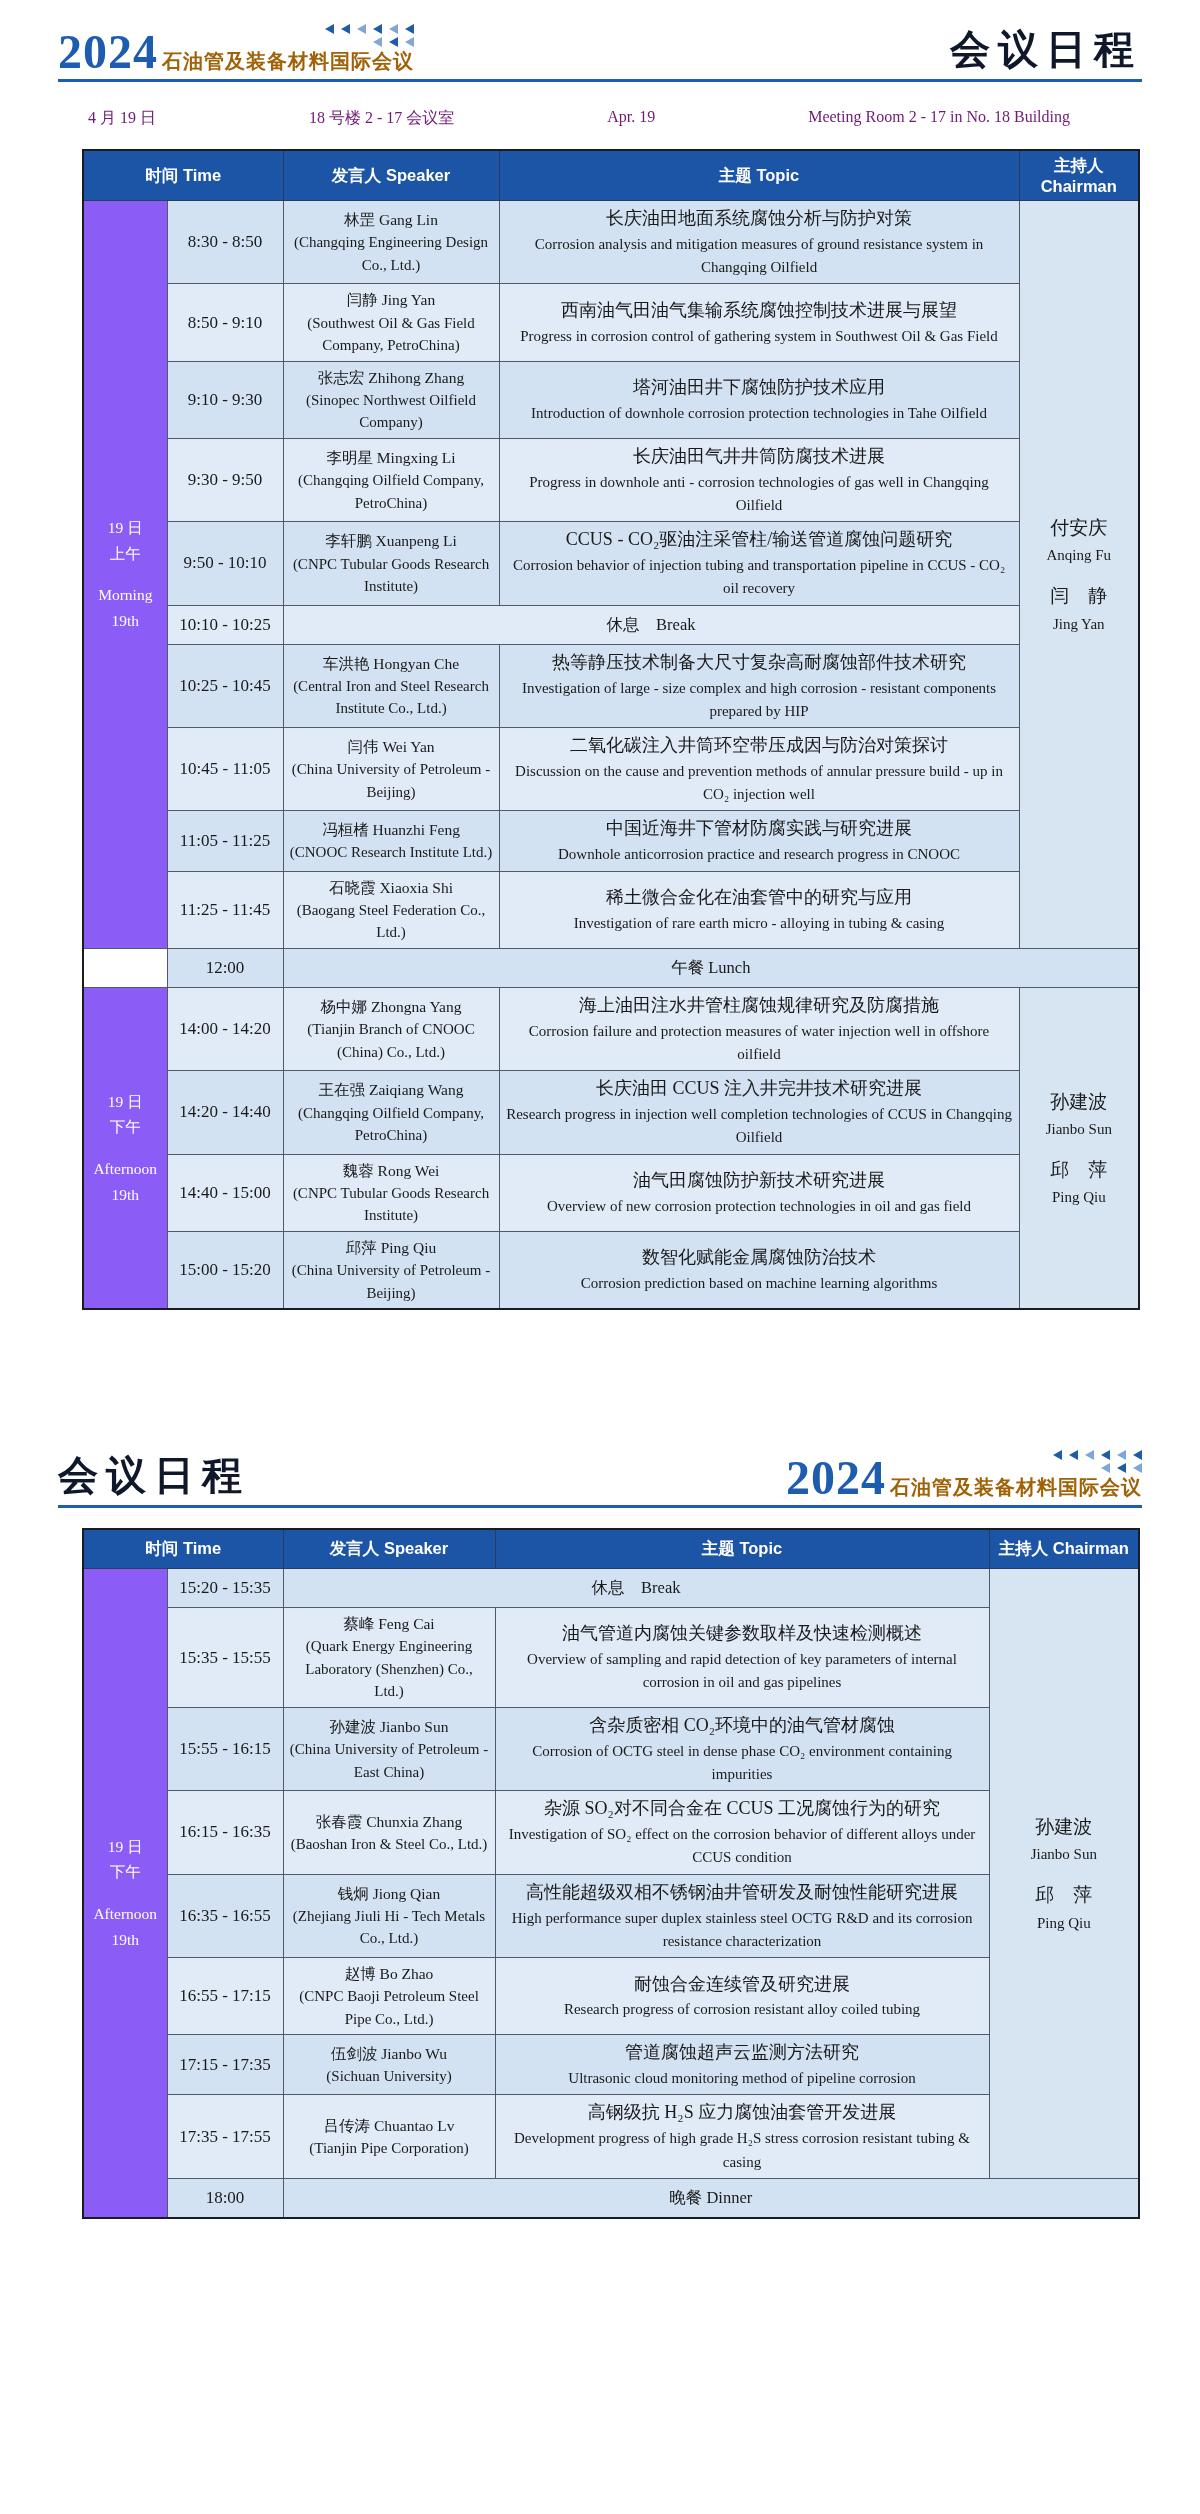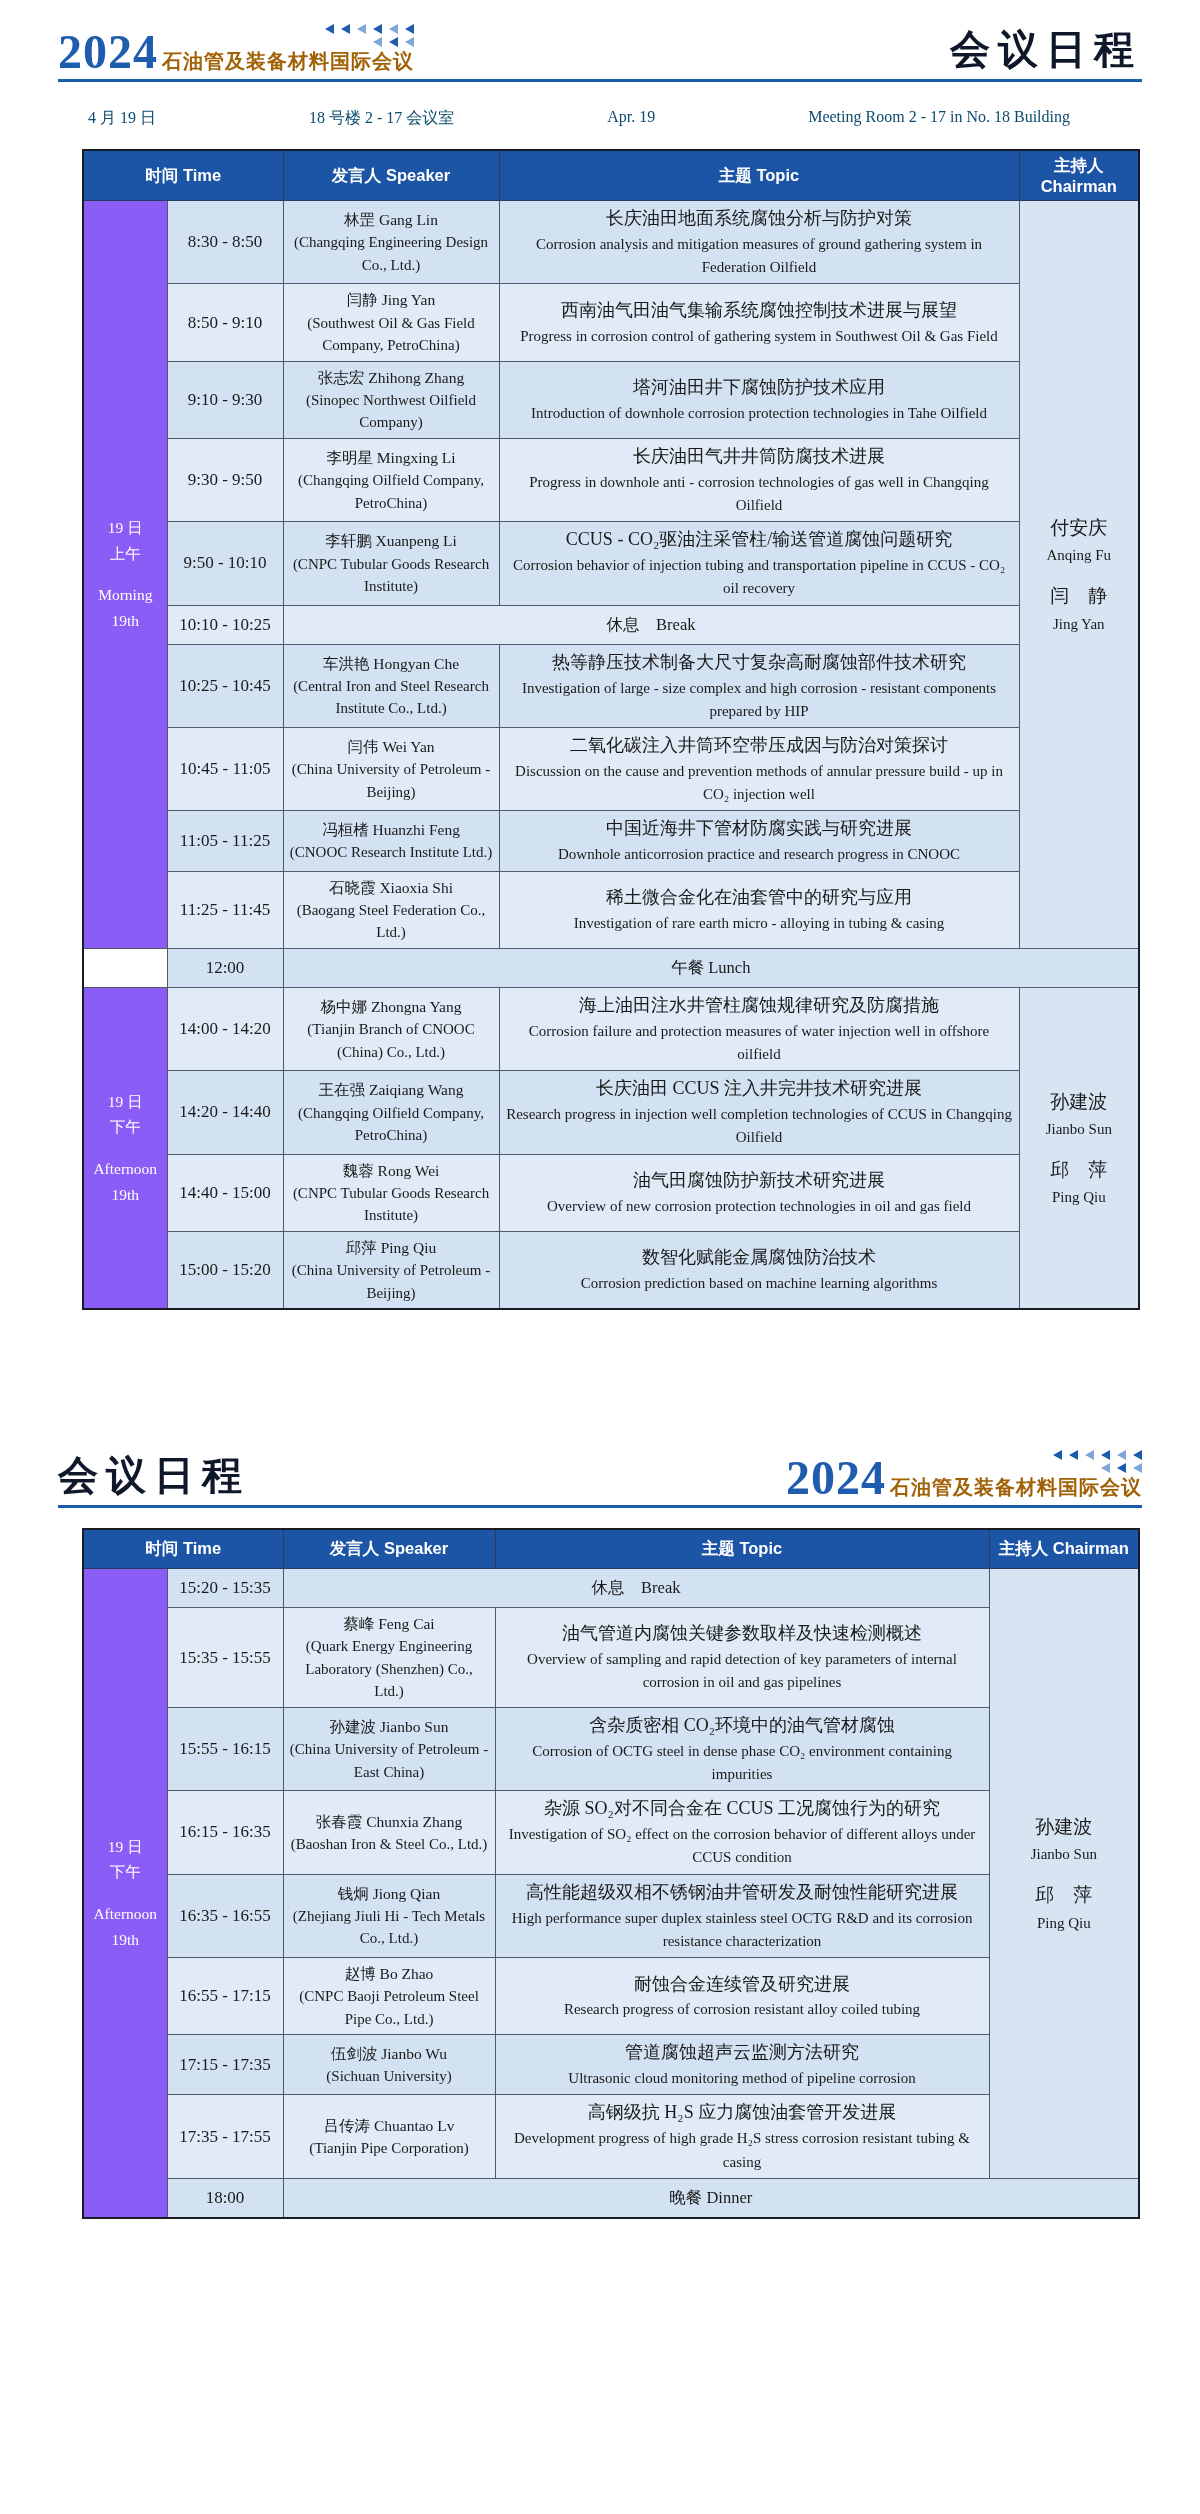--- a/index.html
+++ b/index.html
@@ -40,21 +40,21 @@
   .session-title-cn{
     margin-top:22px;text-align:center;
     font-weight:bold;font-size:33px;color:#1a57ad;letter-spacing:2px;
   }
   .session-title-en{
     margin-top:4px;text-align:center;
     font-weight:bold;font-size:20px;color:#1a57ad;
   }
   .info-row{
     margin-top:26px;display:flex;justify-content:space-between;
-    padding:0 72px 0 30px;font-size:16px;color:#0c4a6e;
+    padding:0 72px 0 30px;font-size:16px;color:#701a75;
   }
 
   
   table.sched{
     border-collapse:collapse;table-layout:fixed;width:1056px;
     margin:20px 0 0 24px;
     border:2px solid #191c22;
     font-size:16px;
   }
   table.sched th,table.sched td{
@@ -153,21 +153,21 @@
             <div>Morning</div>
             <div>19th</div>
           </td>
           <td class="time-cell">8:30 - 8:50</td>
           <td class="speaker-cell">
             <div class="name">林罡 Gang Lin</div>
             <div class="org">(Changqing Engineering Design Co., Ltd.)</div>
           </td>
           <td class="topic-cell">
             <div class="cn">长庆油田地面系统腐蚀分析与防护对策</div>
-            <div class="en">Corrosion analysis and mitigation measures of ground gathering system in Federation Oilfield</div>
+            <div class="en">Corrosion analysis and mitigation measures of ground resistance system in Changqing Oilfield</div>
           </td>
           <td class="chair-cell" rowspan="10">
             <div class="chair-group">
               <div class="chair-cn">付安庆</div>
               <div class="chair-en">Anqing Fu</div>
             </div>
             <div class="chair-group">
               <div class="chair-cn">闫　静</div>
               <div class="chair-en">Jing Yan</div>
             </div>

